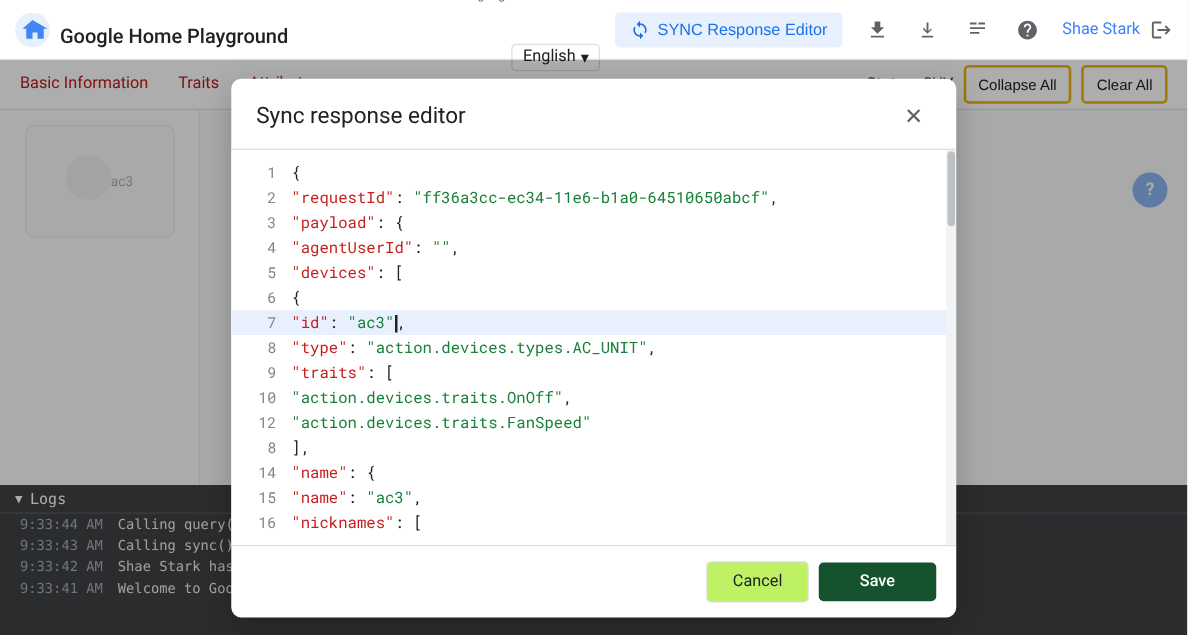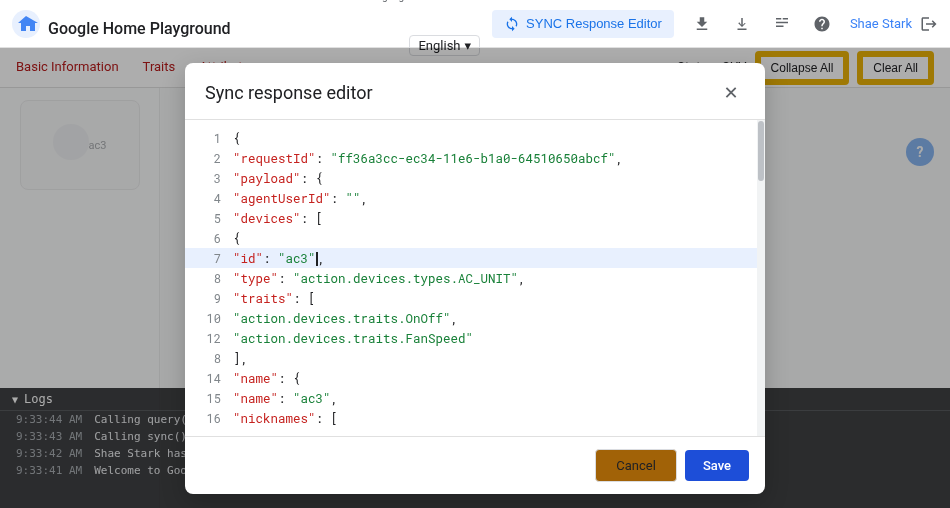--- a/index.html
+++ b/index.html
@@ -123,21 +123,21 @@
       border-bottom: 2px solid transparent;
     }
     .sub-right {
       margin-left: auto;
       display: flex;
       gap: 8px;
     }
     .small-btn {
       font-size: 12px;
       padding: 4px 10px;
-      border: 6px solid #eab308;
+      border: 2px solid #eab308;
       border-radius: 4px;
       background: #fff;
       cursor: pointer;
       color: #202124;
       text-align: center;
     }
 
     
     .content-area {
       display: flex;
@@ -352,31 +352,31 @@
       align-items: center;
       justify-content: flex-end;
       padding: 12px 16px;
       gap: 8px;
       border-top: 1px solid #e0e0e0;
     }
     .btn-cancel {
       padding: 8px 20px;
       border: 1px solid #dadce0;
       border-radius: 4px;
-      background: #a16207;
+      background: #bef264;
       font-size: 13px;
       color: #202124;
       cursor: pointer;
       font-family: inherit;
     }
     .btn-save {
-      padding: 8px 18px;
+      padding: 8px 33px;
       border: none;
       border-radius: 4px;
-      background: #1d4ed8;
+      background: #14532d;
       font-size: 13px;
       color: #fff;
       cursor: pointer;
       font-weight: 500;
       font-family: inherit;
     }
   </style>
 </head>
 <body>
 

